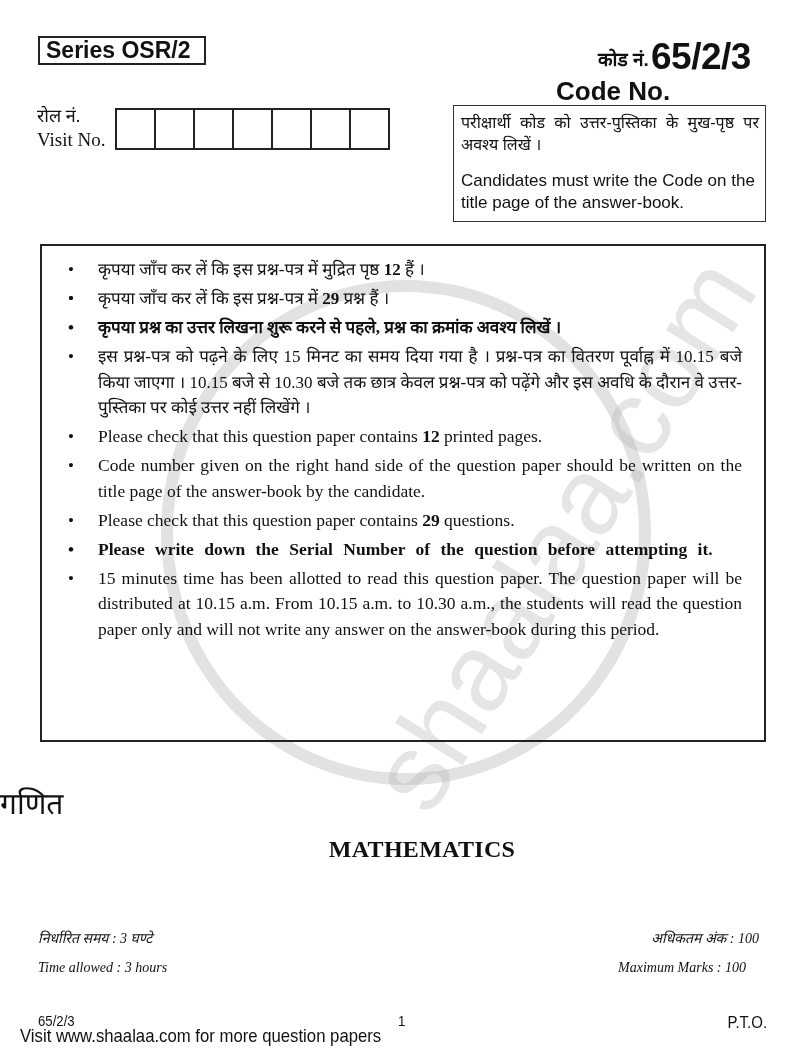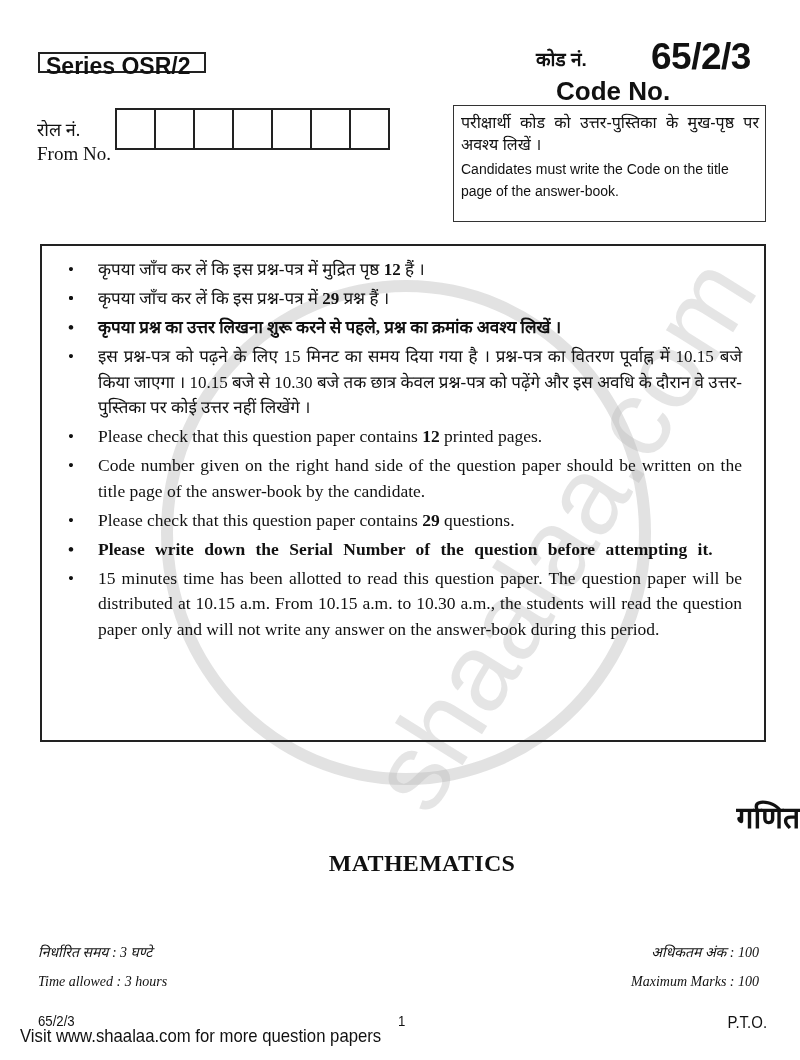--- a/index.html
+++ b/index.html
@@ -1,77 +1,77 @@
 <!DOCTYPE html>
 <html><head>
 <meta charset="utf-8">
 <style>
   html, body { margin:0; padding:0; background:#ffffff; }
   body { width:800px; height:1060px; position:relative; overflow:hidden; color:#111; font-family:"Liberation Serif", serif; }
   .abs { position:absolute; }
   .sans { font-family:"Liberation Sans", sans-serif; }
-  .serif { font-family:"Liberation Serif", serif;margin-top:14px; }
+  .serif { font-family:"Liberation Serif", serif; }
 
   
-  .series-box { left:38px; top:52px; width:168px; height:21px; border:2px solid #222; box-sizing:border-box; font-weight:bold; font-size:23px; line-height:25px; padding-left:6px; }
-  .code-hi { left:536px; top:46px; font-size:19px; font-weight:bold; }
+  .series-box { left:38px; top:36px; width:168px; height:29px; border:2px solid #222; box-sizing:border-box; font-weight:bold; font-size:23px; line-height:25px; padding-left:6px; }
+  .code-hi { left:598px; top:46px; font-size:19px; font-weight:bold; }
   .code-num { left:651px; top:36px; font-size:37px; font-weight:bold; letter-spacing:-0.5px; }
   .code-en { left:556px; top:76px; font-size:26px; font-weight:bold; }
 
   .roll-hi { left:37px; top:103px; font-size:18px; }
   .roll-en { left:37px; top:129px; font-size:19px; }
   .roll-boxes { left:115px; top:108px; height:42px; display:flex; }
   .roll-box { width:41px; height:42px; border:2px solid #222; box-sizing:border-box; margin-left:-2px; }
   .roll-box:first-child { margin-left:0; }
 
   .cand-box { left:453px; top:105px; width:313px; height:117px; border:1.5px solid #333; box-sizing:border-box; padding:6px 6px 0 7px; font-size:16px; line-height:22px; }
   .cand-box .hi { font-size:16px; text-align:justify; text-align-last:left; }
-  .cand-box .en { font-size:14px; line-height:22px; margin-top:2px; }
+  .cand-box .en { font-size:17px; line-height:22px; margin-top:14px; }
 
   
   .instr-box { left:40px; top:244px; width:726px; height:498px; border:2px solid #222; box-sizing:border-box; padding:11px 22px 0 26px; }
   .instr-list { list-style:none; margin:0; padding:0; }
   .instr-item { position:relative; padding-left:30px; font-size:17.5px; line-height:25.5px; margin-bottom:3.5px; text-align:justify; }
   .instr-item .bullet { position:absolute; left:0; top:0; font-size:17px; }
   .instr-item.bold { font-weight:bold; }
   .instr-item.hi { font-size:17px; }
   .instr-item.wide { word-spacing:6px; }
   b.num { font-weight:bold; }
 
   
   .watermark { left:161px; top:280px; width:490px; height:505px; border-radius:50%; border:12px solid rgba(190,190,190,0.45); box-sizing:border-box; pointer-events:none; }
   .watermark-text { left:250px; top:470px; font-family:"Liberation Sans", sans-serif; font-size:110px; color:rgba(180,180,180,0.35); transform:rotate(-58deg); transform-origin:center; white-space:nowrap; pointer-events:none; }
 
   
-  .subj-hi { left:0; width:800px; top:782px; text-align:right; font-size:30px; font-weight:bold; }
+  .subj-hi { left:0; width:800px; top:782px; text-align:left; font-size:30px; font-weight:normal; }
   .subj-en { left:0; width:800px; top:836px; text-align:center; font-size:24px; font-weight:bold; letter-spacing:0.3px;padding-left:22px; }
 
   .meta { font-style:italic; font-size:14px; }
   .time-hi { left:38px; top:928px; }
   .time-en { left:38px; top:960px; }
   .marks-hi { right:41px; top:928px; text-align:center; }
-  .marks-en { right:41px; top:960px; text-align:left; }
+  .marks-en { right:54px; top:960px; text-align:left; }
 
   .foot-code { left:38px; top:1012px; font-size:15px; }
   .foot-page { left:398px; top:1012px; font-size:15px; }
   .foot-pto { right:33px; top:1013px; font-size:17px; }
   .foot-visit { left:20px; top:1025px; font-size:19px; }
   .foot-visit, .foot-code, .foot-page, .foot-pto { font-family:"Liberation Sans", sans-serif; transform:scaleX(0.88); transform-origin:left top; }
   .foot-pto { transform-origin:right top; }
 </style>
 </head>
 <body>
 
 <div class="abs series-box sans">Series OSR/2</div>
 <div class="abs code-hi sans">कोड नं.</div>
 <div class="abs code-num sans">65/2/3</div>
 <div class="abs code-en sans">Code No.</div>
 
 <div class="abs roll-hi serif">रोल नं.</div>
-<div class="abs roll-en serif">From No.</div>
+<div class="abs roll-en serif">Visit No.</div>
 <div class="abs roll-boxes" id="roll-boxes">
     <div class="roll-box"></div>
     <div class="roll-box"></div>
     <div class="roll-box"></div>
     <div class="roll-box"></div>
     <div class="roll-box"></div>
     <div class="roll-box"></div>
     <div class="roll-box"></div>
   </div>
 

